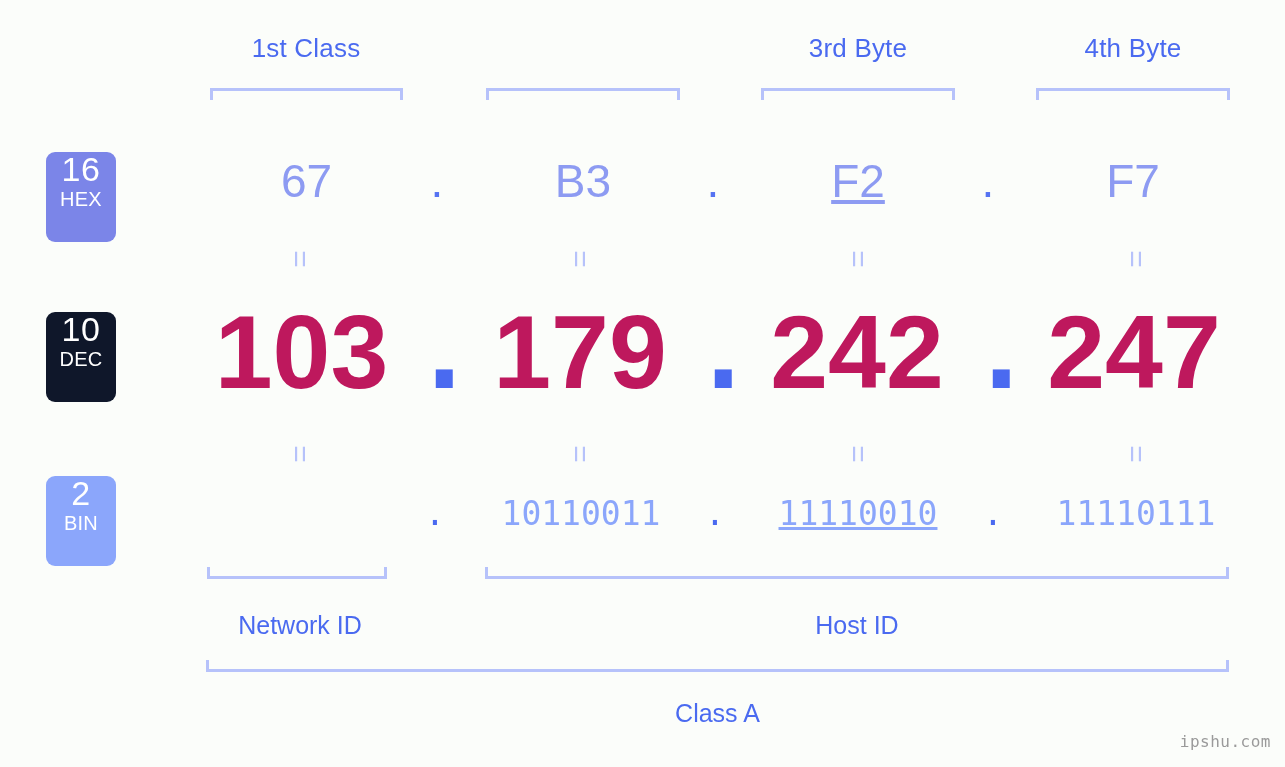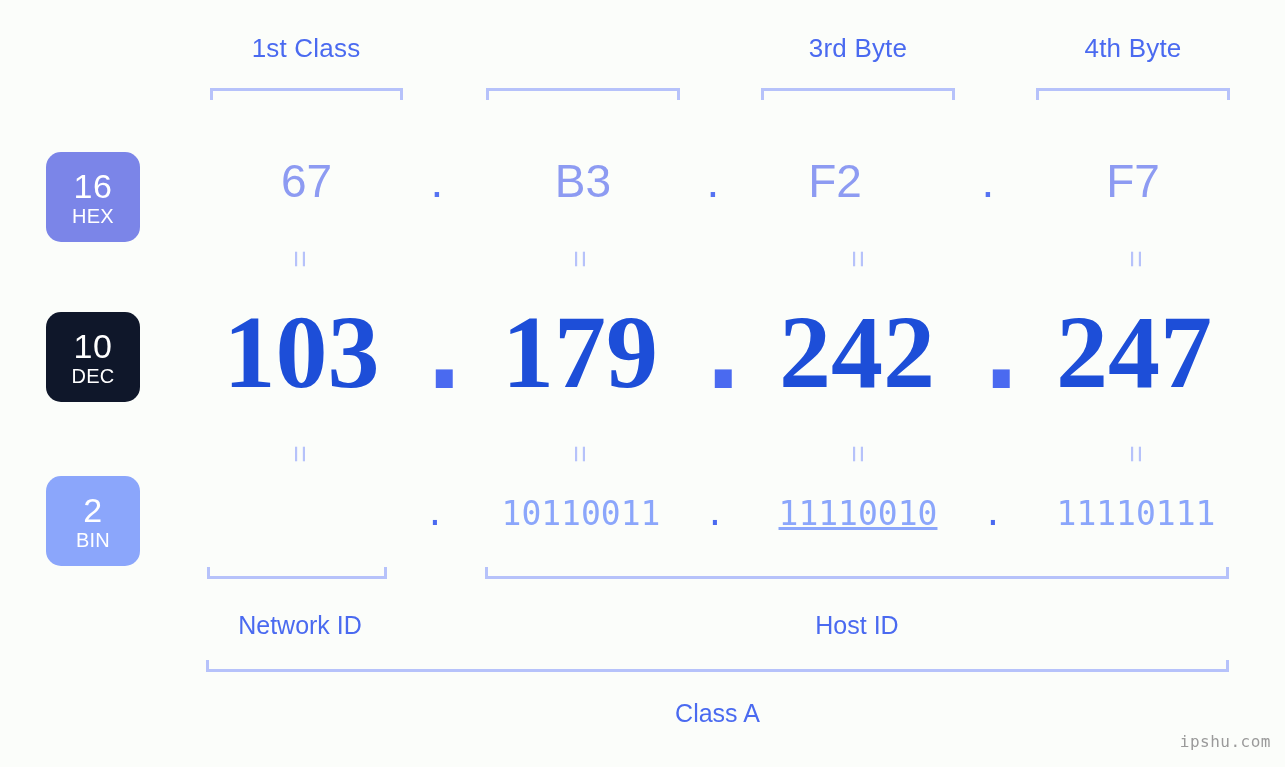--- a/index.html
+++ b/index.html
@@ -45,26 +45,26 @@
     border: 3px solid #b6c2fa;
     border-top: none;
     height: 12px;
     box-sizing: border-box;
   }
 
   
   .badge {
     position: absolute;
     left: 46px;
-    width: 94px;
-    border-radius: 15px;
+    width: 70px;
+    border-radius: 9px;
     display: flex;
     flex-direction: column;
     align-items: center;
-    justify-content: center;
+    justify-content: flex-start;
     color: #ffffff;
     line-height: 1;
   }
   .badge .num {
     font-size: 34px;
     letter-spacing: 0.5px;
   }
   .badge .sub {
     font-size: 20px;
     margin-top: 3px;
@@ -91,24 +91,24 @@
     color: #5573f2;
     text-align: center;
     line-height: 1;
     width: 20px;
   }
 
   
   .dec-val {
     position: absolute;
     top: 300px;
-    font-family: Liberation Serif, serif;
+    font-family: Liberation Sans, sans-serif;
     font-size: 104px;
     font-weight: bold;
-    color: #1d4ed8;
+    color: #be185d;
     text-align: center;
     white-space: nowrap;
     line-height: 1;
   }
   .dec-dot {
     position: absolute;
     top: 300px;
     font-family: "DejaVu Sans Mono", monospace;
     font-size: 104px;
     font-weight: bold;
@@ -196,21 +196,21 @@
   </div>
   <div class="badge" id="badge-bin">
     <span class="num">2</span>
     <span class="sub">BIN</span>
   </div>
 
   <div class="hex-val" style="left:210px; width:193px;">67</div>
   <div class="hex-dot" style="left:427px;">.</div>
   <div class="hex-val" style="left:486px; width:194px;">B3</div>
   <div class="hex-dot" style="left:703px;">.</div>
-  <div class="hex-val" style="left:738px; width:194px;">F2</div>
+  <div class="hex-val" style="left:761px; width:194px;text-decoration:underline;">F2</div>
   <div class="hex-dot" style="left:978px;">.</div>
   <div class="hex-val" style="left:1036px; width:194px;">F7</div>
 
   <div class="eq" style="left:288px; top:244px;">=</div>
   <div class="eq" style="left:568px; top:244px;">=</div>
   <div class="eq" style="left:846px; top:244px;">=</div>
   <div class="eq" style="left:1124px; top:244px;">=</div>
 
   <div class="dec-val" style="left:205px; width:193px;">103</div>
   <div class="dec-dot" style="left:413px;">.</div>

